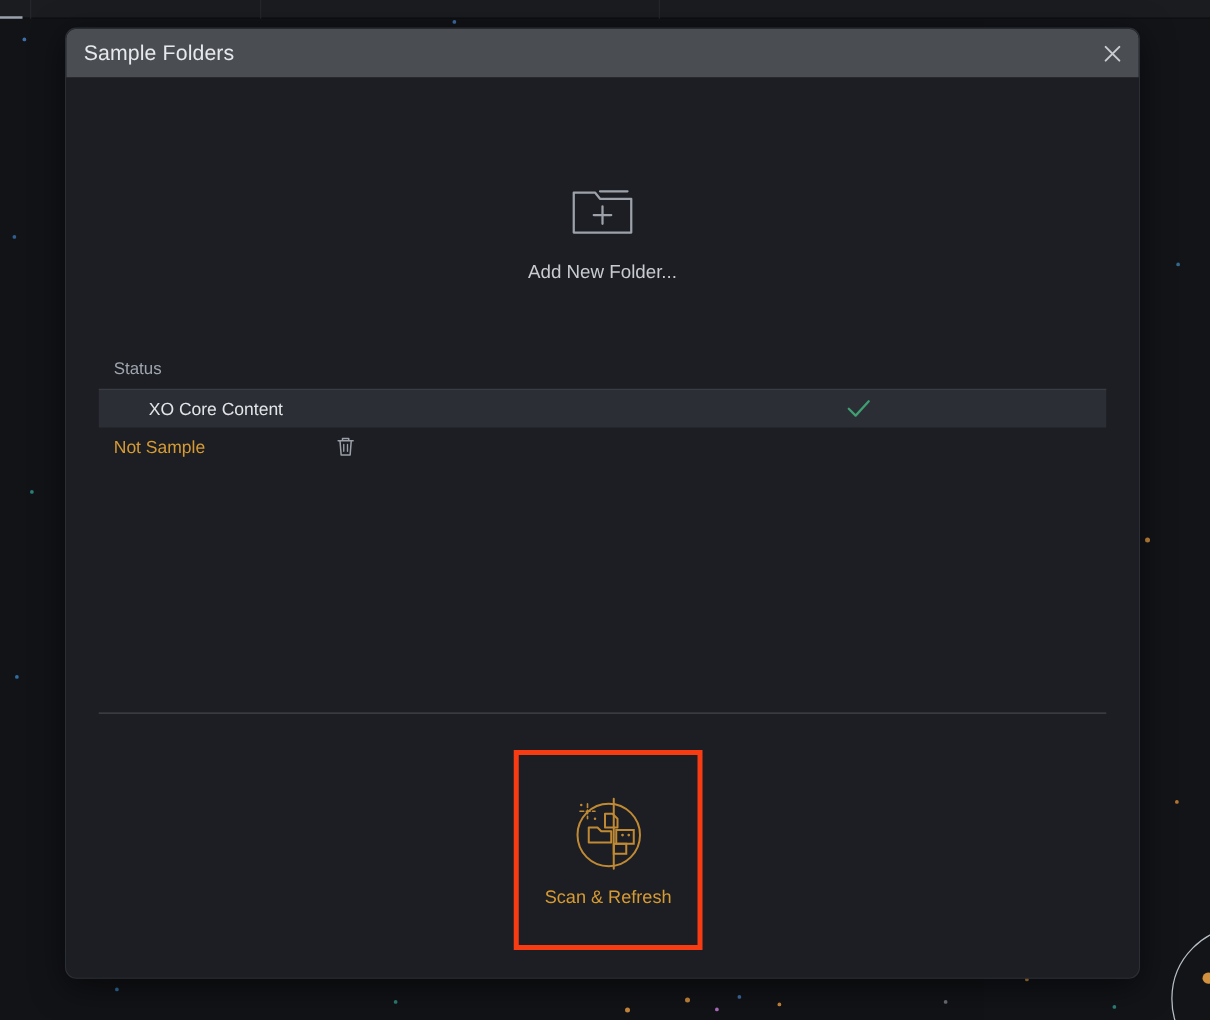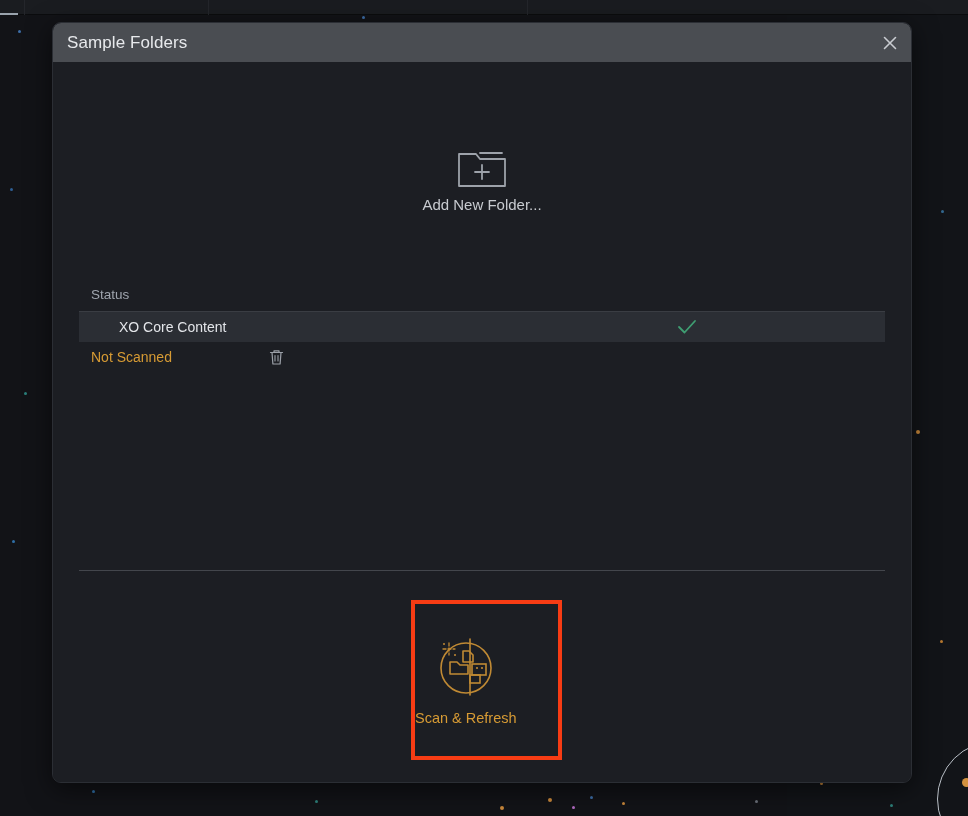--- a/index.html
+++ b/index.html
@@ -86,21 +86,21 @@
   }
 
   
   .add-folder {
     position: absolute; left: 0; right: 0; top: 84px;
     display: flex; flex-direction: column; align-items: center;
     cursor: pointer;
   }
   .add-folder .ficon { width: 52px; height: 44px; }
   .add-folder .flabel {
-    margin-top: 6px;
+    margin-top: 19px;
     font-size: 15px;
     color: #c8cbd0;
   }
 
   
   .table {
     position: absolute; left: 26px; right: 26px; top: 225px;
   }
   .thead {
     display: flex;
@@ -134,21 +134,21 @@
     position: absolute; left: 26px; right: 26px; top: 508px;
     height: 1px; background: #43464c;
   }
 
   
   .scan-wrap {
     position: absolute;
     left: 358px; top: 538px;
     width: 151px; height: 160px;
     border: 4px solid #f73c14;
-    display: flex; align-items: center; 
+    display: flex; align-items: center; justify-content: center;
   }
   .scan-btn {
     display: flex; flex-direction: column; align-items: center;
     cursor: pointer;
   }
   .scan-btn .sicon { width: 64px; height: 64px; }
   .scan-btn .slabel {
     margin-top: 12px;
     font-size: 14.5px;
     color: #d79b34;
@@ -246,21 +246,21 @@
           <div class="cell-status">
             <span class="check">
               <svg width="20" height="16" viewBox="0 0 20 16">
                 <path d="M2 8 L7.5 13.5 L18 2" fill="none" stroke="#3f9e72" stroke-width="1.8" stroke-linecap="round" stroke-linejoin="round"></path>
               </svg>
             </span>
           </div>
         </div>
 
         <div class="trow">
-          <div class="cell-status status-warn">Not Scanned</div>
+          <div class="cell-status status-warn">Not Sample</div>
           <div class="trash">
             <svg width="15" height="17" viewBox="0 0 15 17">
               <path d="M1.5 3.5 L13.5 3.5" stroke="#9ba0a8" stroke-width="1.2" stroke-linecap="round"></path>
               <path d="M5 3.5 L5 1.8 L10 1.8 L10 3.5" fill="none" stroke="#9ba0a8" stroke-width="1.2" stroke-linejoin="round"></path>
               <path d="M3 3.5 L3.9 15 L11.1 15 L12 3.5" fill="none" stroke="#9ba0a8" stroke-width="1.2" stroke-linejoin="round"></path>
               <path d="M6 6.5 L6 12 M9 6.5 L9 12" stroke="#9ba0a8" stroke-width="1.1" stroke-linecap="round"></path>
             </svg>
           </div>
         </div>
       </div>

